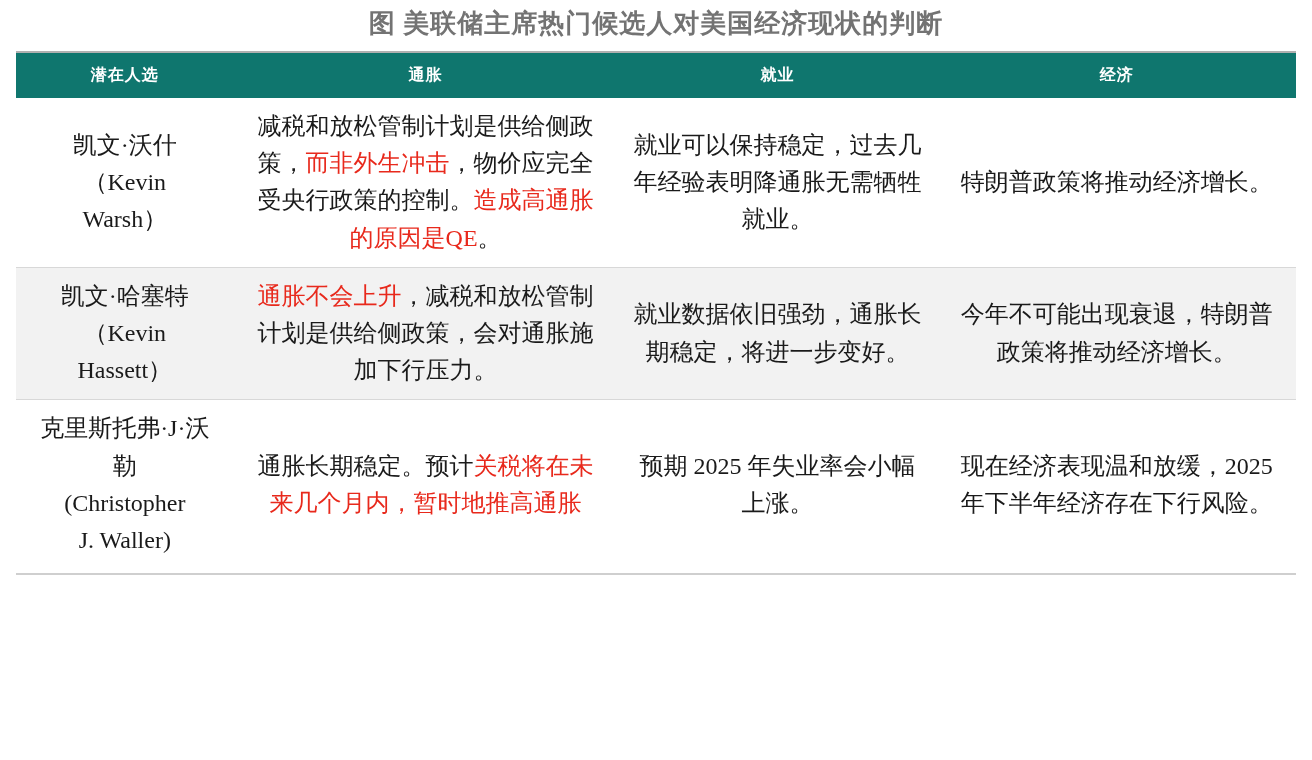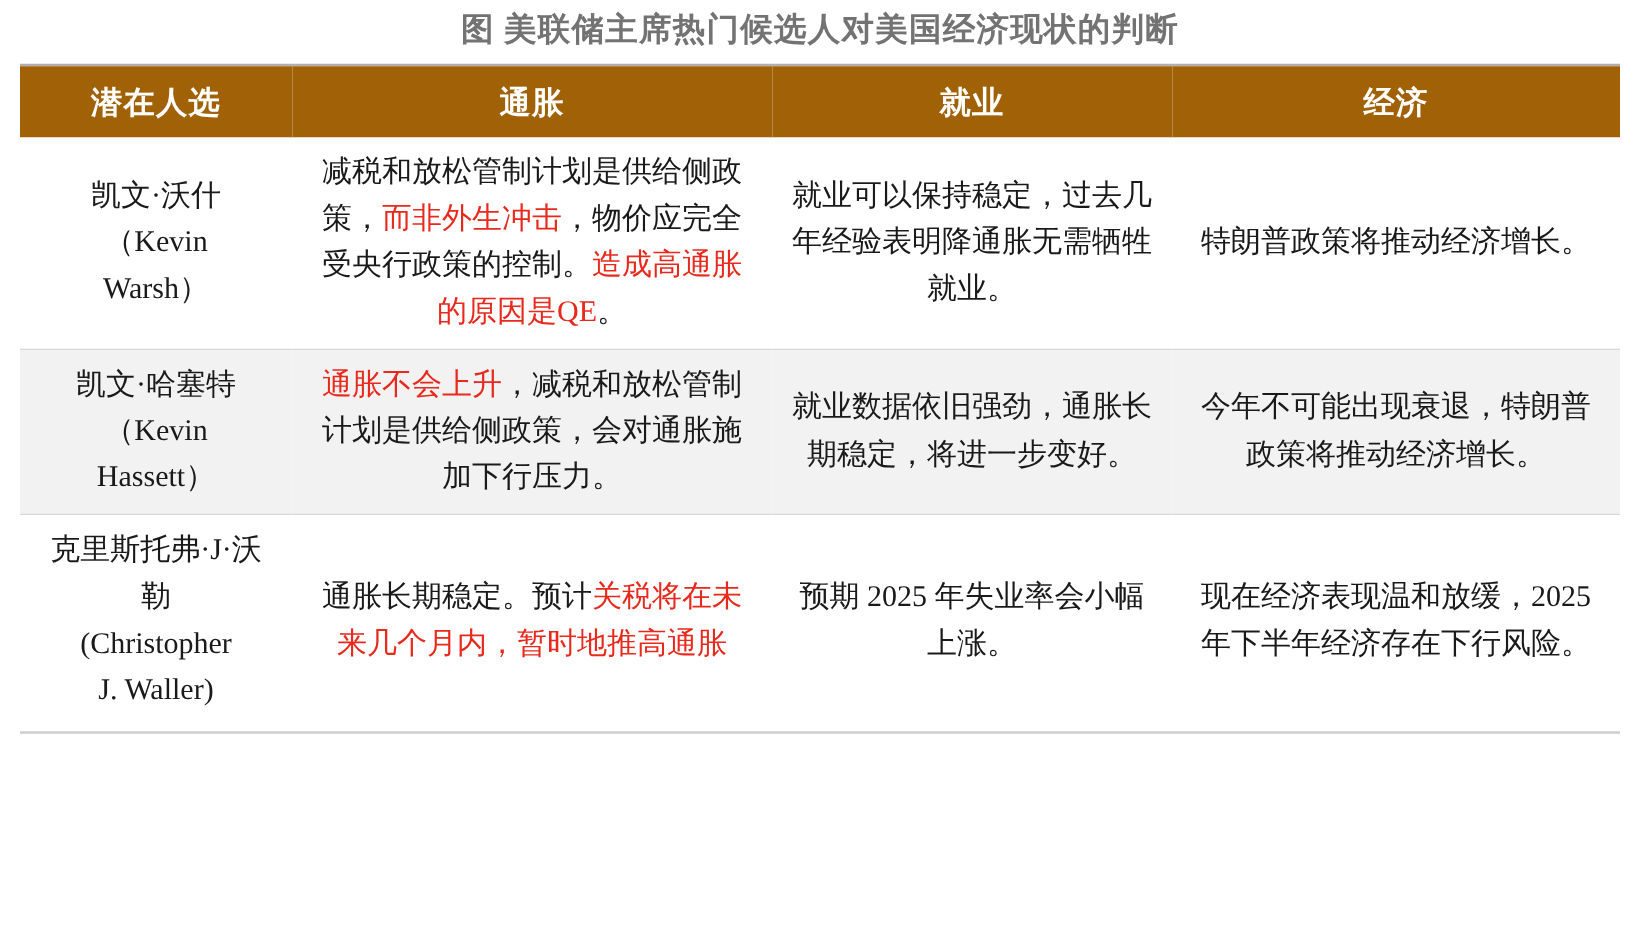--- a/index.html
+++ b/index.html
@@ -33,23 +33,23 @@
   .rule-top {
     border-top: 2px solid #b0b0b0;
     margin: 0 0 0 0;
   }
   table.fed-table {
     width: 100%;
     border-collapse: collapse;
     table-layout: fixed;
   }
   table.fed-table th {
-    background: #a16207;
+    background: #0f766e;
     color: #ffffff;
-    font-size: 25px;
+    font-size: 16px;
     font-weight: bold;
     padding: 12px 6px;
     text-align: center;
     letter-spacing: 1px;
     border: none;
   }
   table.fed-table td {
     font-size: 24px;
     line-height: 1.55;
     vertical-align: middle;

